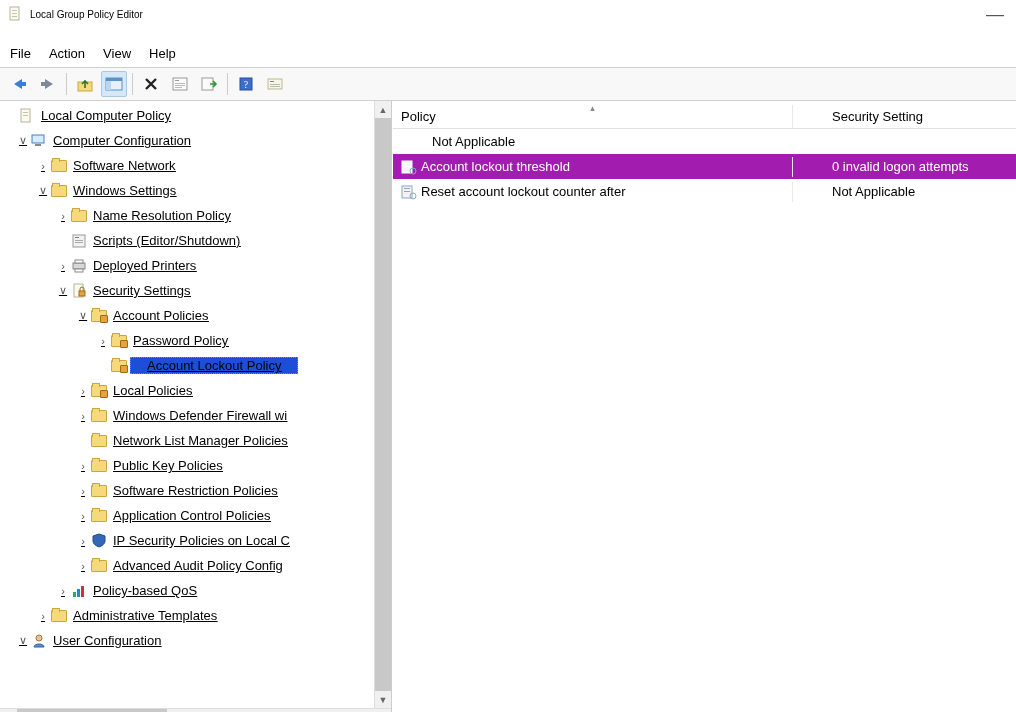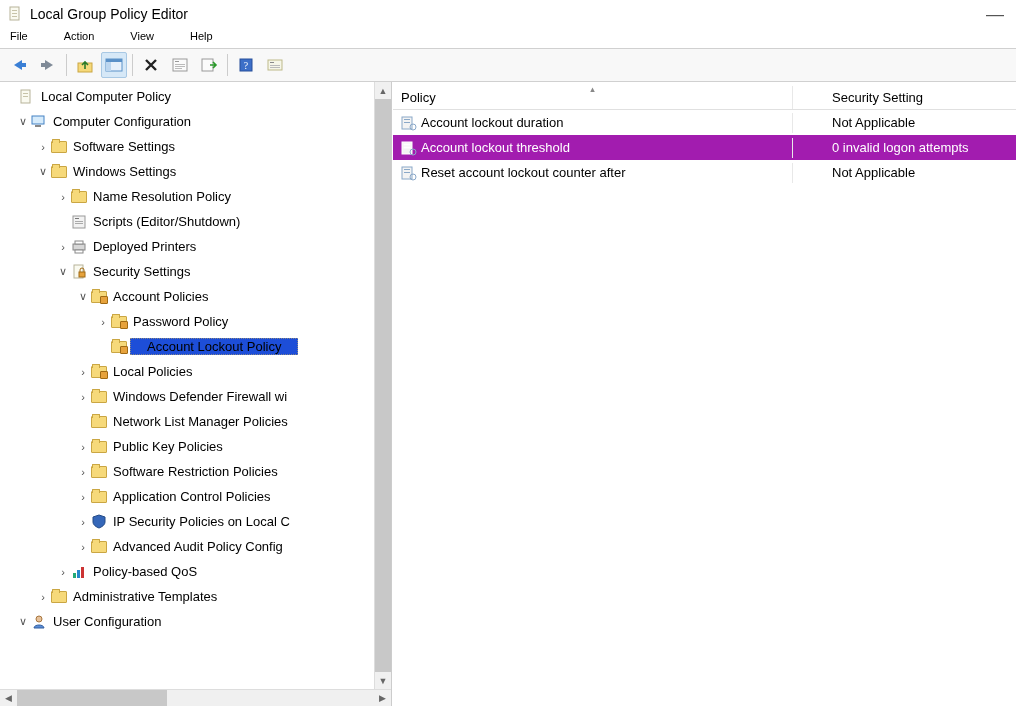--- a/index.html
+++ b/index.html
@@ -15,28 +15,29 @@
     .titlebar {
       display: flex;
       align-items: center;
       padding: 4px 8px;
       height: 28px;
     }
     .titlebar .app-icon {
       width: 16px; height: 16px; margin-right: 6px;
       display: inline-flex; align-items: center; justify-content: center;
     }
-    .titlebar .title { font-size: 14px; }
+    .titlebar .title { font-size: 10px; }
     .titlebar .window-controls { margin-left: auto; display: flex; gap: 12px; padding-right: 4px;}
     .titlebar .window-controls span { font-size: 18px; color: #555; cursor: default; line-height: 10px;}
     .menubar {
       display: flex;
-      gap: 36px;
+      gap: 18px;
       padding: 2px 10px 6px 10px;
-      font-size: 11px;
+      font-size: 13px;
+      margin-top: 16px;
     }
     .menubar span { cursor: default; }
     .toolbar {
       display: flex;
       align-items: center;
       padding: 3px 6px;
       border-top: 1px solid #d0d0d0;
       border-bottom: 1px solid #d0d0d0;
       gap: 3px;
       height: 34px;
@@ -59,21 +60,21 @@
       border-right: 1px solid #ccc;
       display: flex;
       flex-direction: column;
       position: relative;
     }
     .tree-wrap {
       flex: 1;
       overflow: auto;
       padding: 2px 0;
     }
-    .tree ul { list-style: none; }
+    .tree ul { list-style: none; text-decoration: underline; }
     .tree li { white-space: nowrap; }
     .node {
       display: flex; align-items: center;
       height: 25px;
       padding-right: 6px;
     }
     .node .exp {
       width: 14px; text-align: center; font-size: 11px; color: #555;
       cursor: default; user-select: none;
       display: inline-block;
@@ -245,21 +246,21 @@
                     </span>
                   <span class="label">Computer Configuration</span>
                 </div>
                 <ul>
                   <li>
                       <div class="node pad2">
                         <span class="exp">›</span>
                         <span class="icon-slot">
                           <span class="folder-icon"></span>
                         </span>
-                        <span class="label">Software Settings</span>
+                        <span class="label">Software Network</span>
                       </div>
                     </li>
                   <li>
                     <div class="node pad2">
                         <span class="exp">∨</span>
                         <span class="icon-slot">
                           <span class="folder-icon"></span>
                         </span>
                         <span class="label">Windows Settings</span>
                       </div>
@@ -475,31 +476,20 @@
     </div>
   </div>
 
   <div class="right-pane">
     <div class="list-header">
       <div class="col col-policy sort"><span>Policy</span></div>
       <div class="col col-setting"><span>Security Setting</span></div>
     </div>
     <div class="list-body">
       <div class="row">
-        <div class="cell col-policy">
-            <span class="policy-icon">
-              <svg width="16" height="16" viewBox="0 0 16 16">
-                <rect x="1" y="2" width="10" height="12" fill="#f3f3f3" stroke="#8aa8c8"></rect>
-                <rect x="3" y="4" width="6" height="1" fill="#8aa8c8"></rect>
-                <rect x="3" y="7" width="6" height="1" fill="#8aa8c8"></rect>
-                <circle cx="12" cy="12" r="3" fill="none" stroke="#8aa8c8"></circle>
-              </svg>
-            </span>
-            <span>Account lockout duration</span>
-          </div>
         <div class="cell col-setting">
             <span>Not Applicable</span>
           </div>
       </div>
       <div class="row selected">
         <div class="cell col-policy">
             <span class="policy-icon">
               <svg width="16" height="16" viewBox="0 0 16 16">
                 <rect x="1" y="2" width="10" height="12" fill="#f3f3f3" stroke="#8aa8c8"></rect>
                 <rect x="3" y="4" width="6" height="1" fill="#8aa8c8"></rect>

